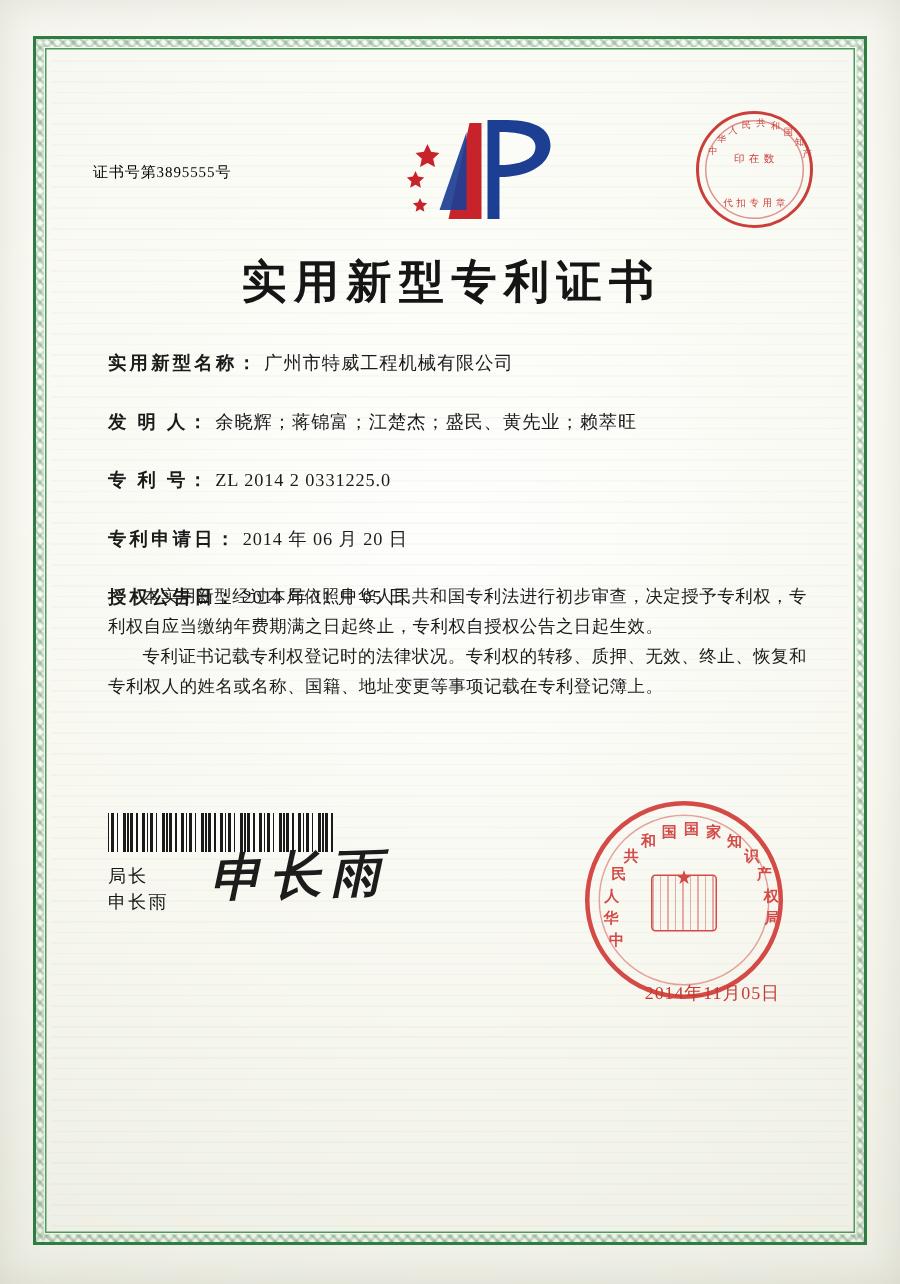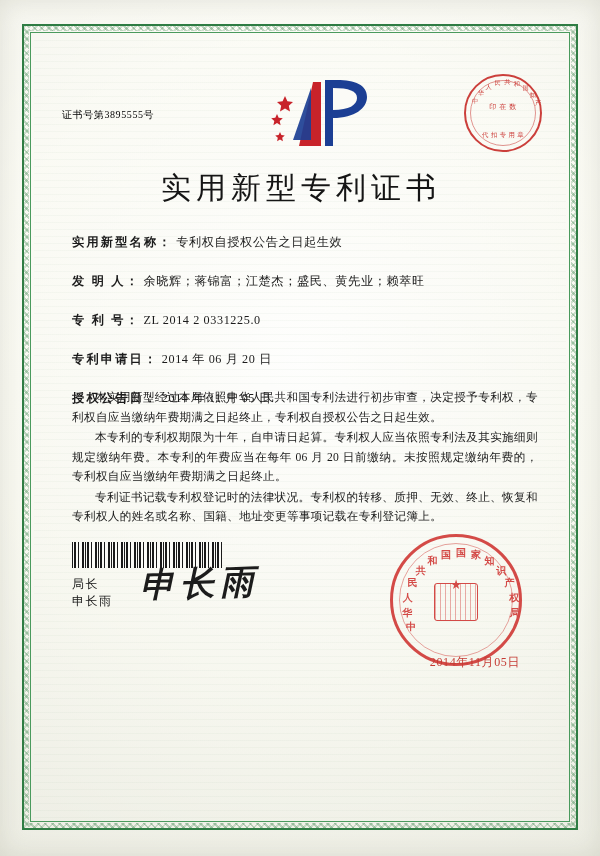--- a/index.html
+++ b/index.html
@@ -166,21 +166,21 @@
     height: 78px;
   }
 
   .title {
     position: absolute;
     left: 0;
     right: 0;
     top: 112px;
     text-align: center;
     font-size: 30px;
-    font-weight: normal;
+    font-weight: bold;
     letter-spacing: 5px;
     color: #151515;
     font-family: "DejaVu Serif", "Liberation Serif", serif;
   }
 
   .fields {
     position: absolute;
     left: 18px;
     right: 6px;
     top: 178px;
@@ -384,21 +384,21 @@
       </div>
       <div class="mid">印 在 数</div>
       <div class="bottom">代 扣 专 用 章</div>
     </div>
 
     <div class="title">实用新型专利证书</div>
 
     <div class="fields">
       <div class="field">
         <span class="lbl">实用新型名称：</span>
-        <span class="val">专利权自授权公告之日起生效</span>
+        <span class="val">广州市特威工程机械有限公司</span>
       </div>
       <div class="field">
         <span class="lbl">发 明 人：</span>
         <span class="val">余晓辉；蒋锦富；江楚杰；盛民、黄先业；赖萃旺</span>
       </div>
       <div class="field">
         <span class="lbl">专 利 号：</span>
         <span class="val">ZL 2014 2 0331225.0</span>
       </div>
       <div class="field">
@@ -406,21 +406,20 @@
         <span class="val">2014 年 06 月 20 日</span>
       </div>
       <div class="field">
         <span class="lbl">授权公告日：</span>
         <span class="val">2014 年 11 月 05 日</span>
       </div>
     </div>
 
     <div class="body-text">
       <p>本实用新型经过本局依照中华人民共和国专利法进行初步审查，决定授予专利权，专利权自应当缴纳年费期满之日起终止，专利权自授权公告之日起生效。</p>
-      <p>本专利的专利权期限为十年，自申请日起算。专利权人应当依照专利法及其实施细则规定缴纳年费。本专利的年费应当在每年 06 月 20 日前缴纳。未按照规定缴纳年费的，专利权自应当缴纳年费期满之日起终止。</p>
       <p>专利证书记载专利权登记时的法律状况。专利权的转移、质押、无效、终止、恢复和专利权人的姓名或名称、国籍、地址变更等事项记载在专利登记簿上。</p>
     </div>
 
     <div class="barcode"></div>
 
     <div class="sig-block">
       <div>局长</div>
       <div>申长雨</div>
     </div>
     <div class="handwriting">申长雨</div>

